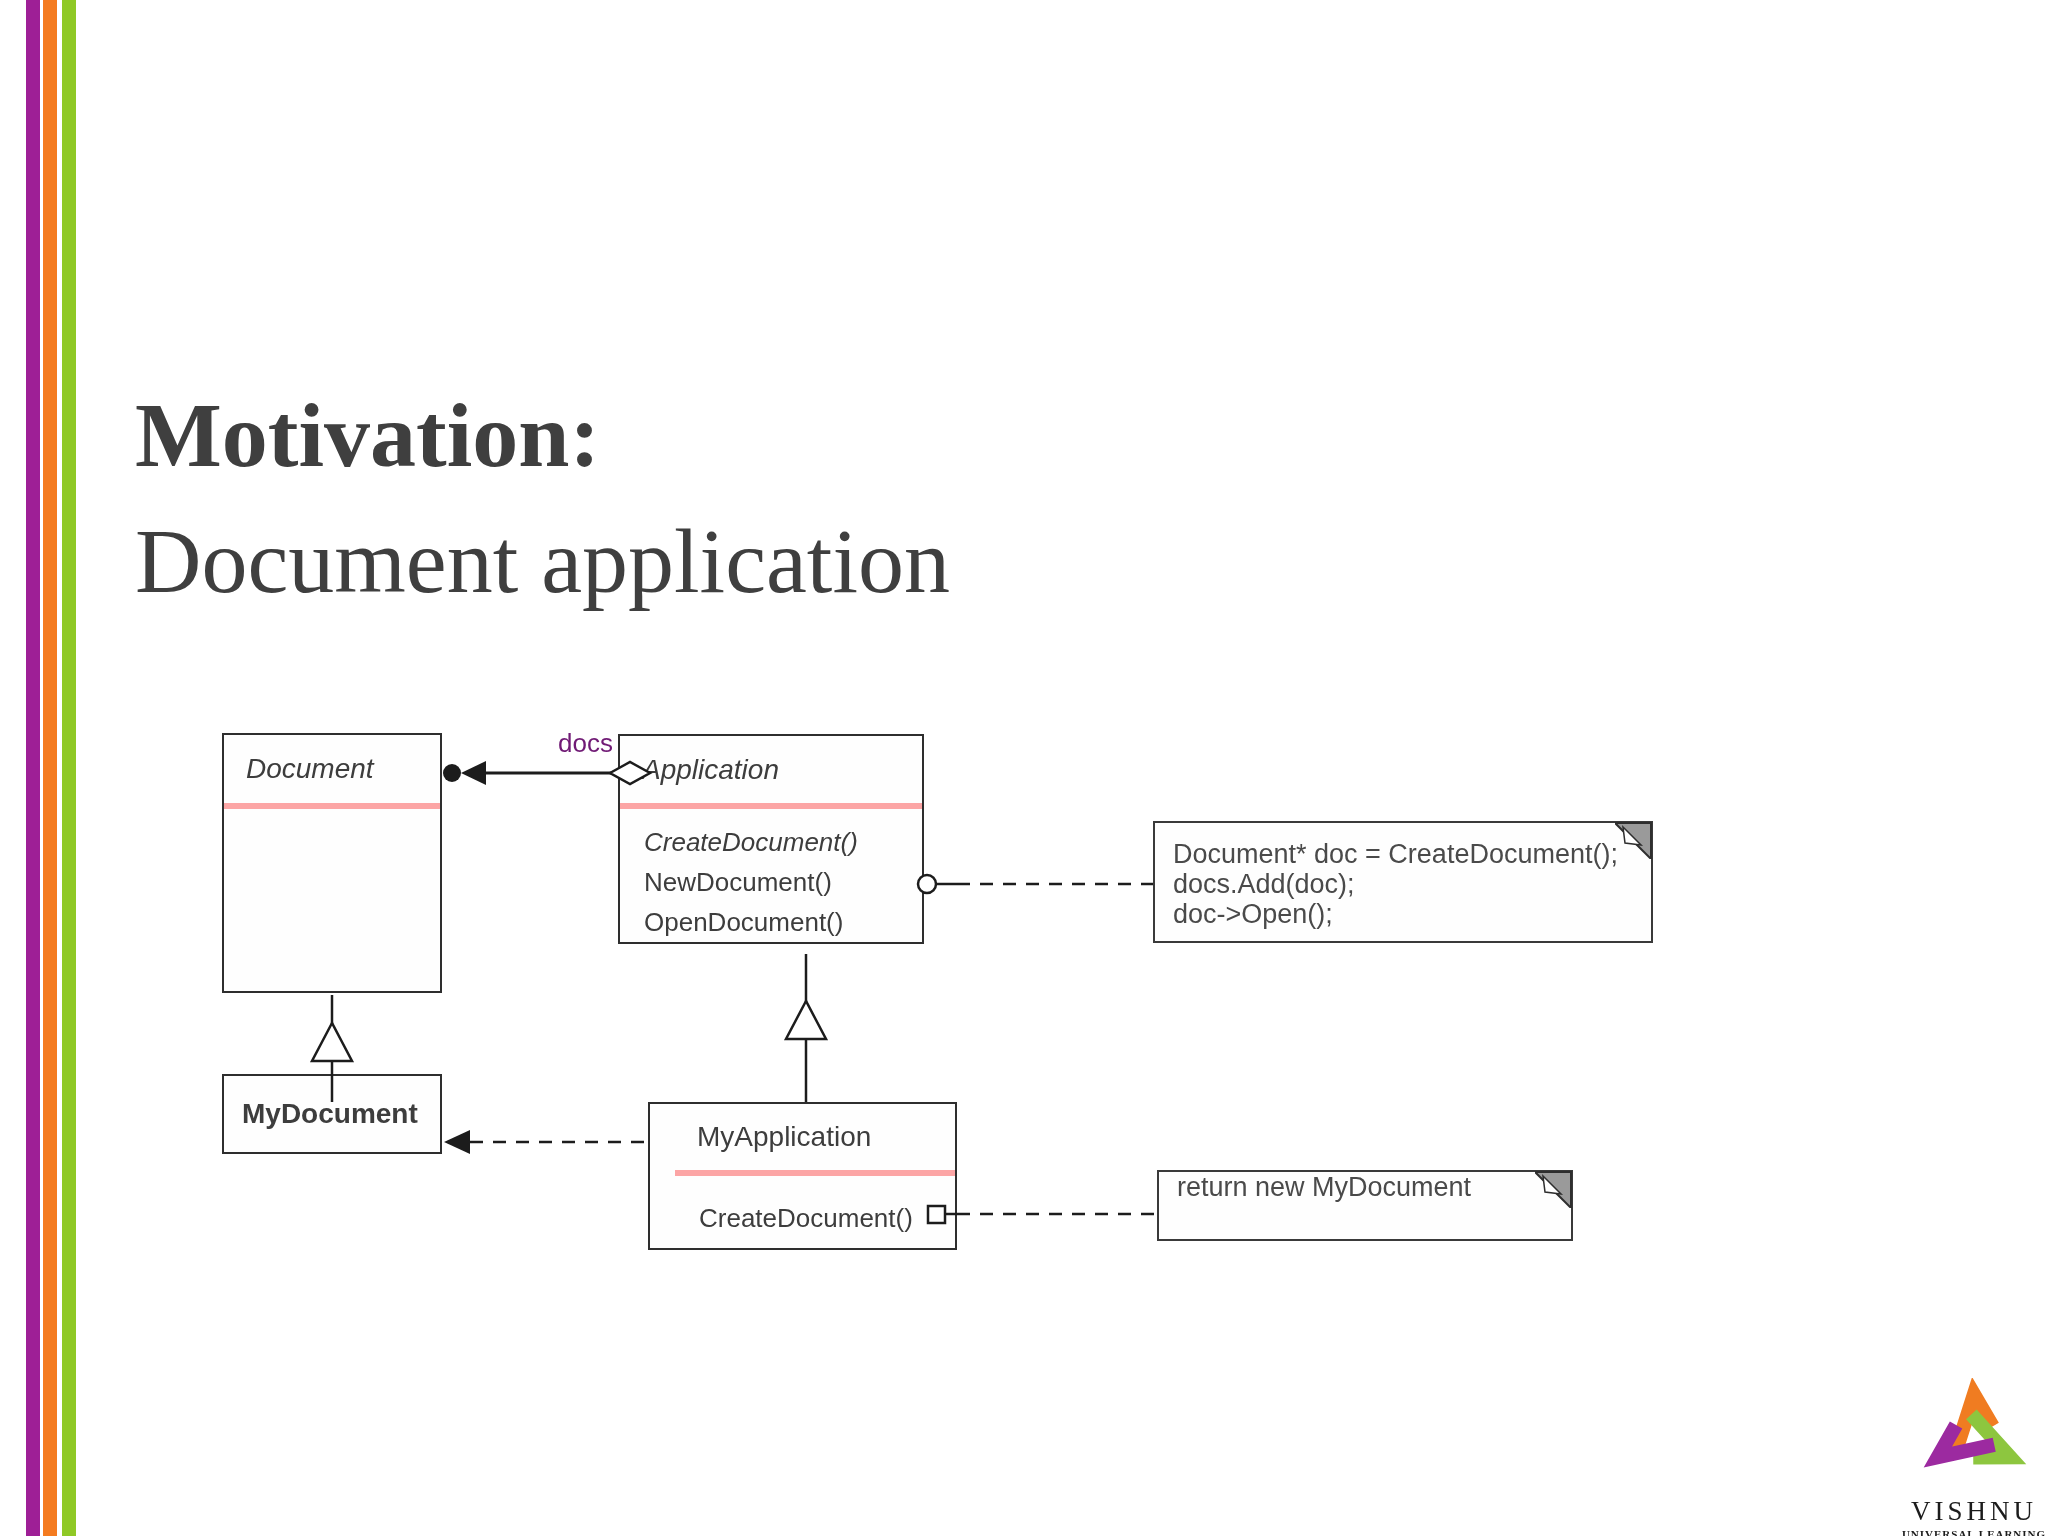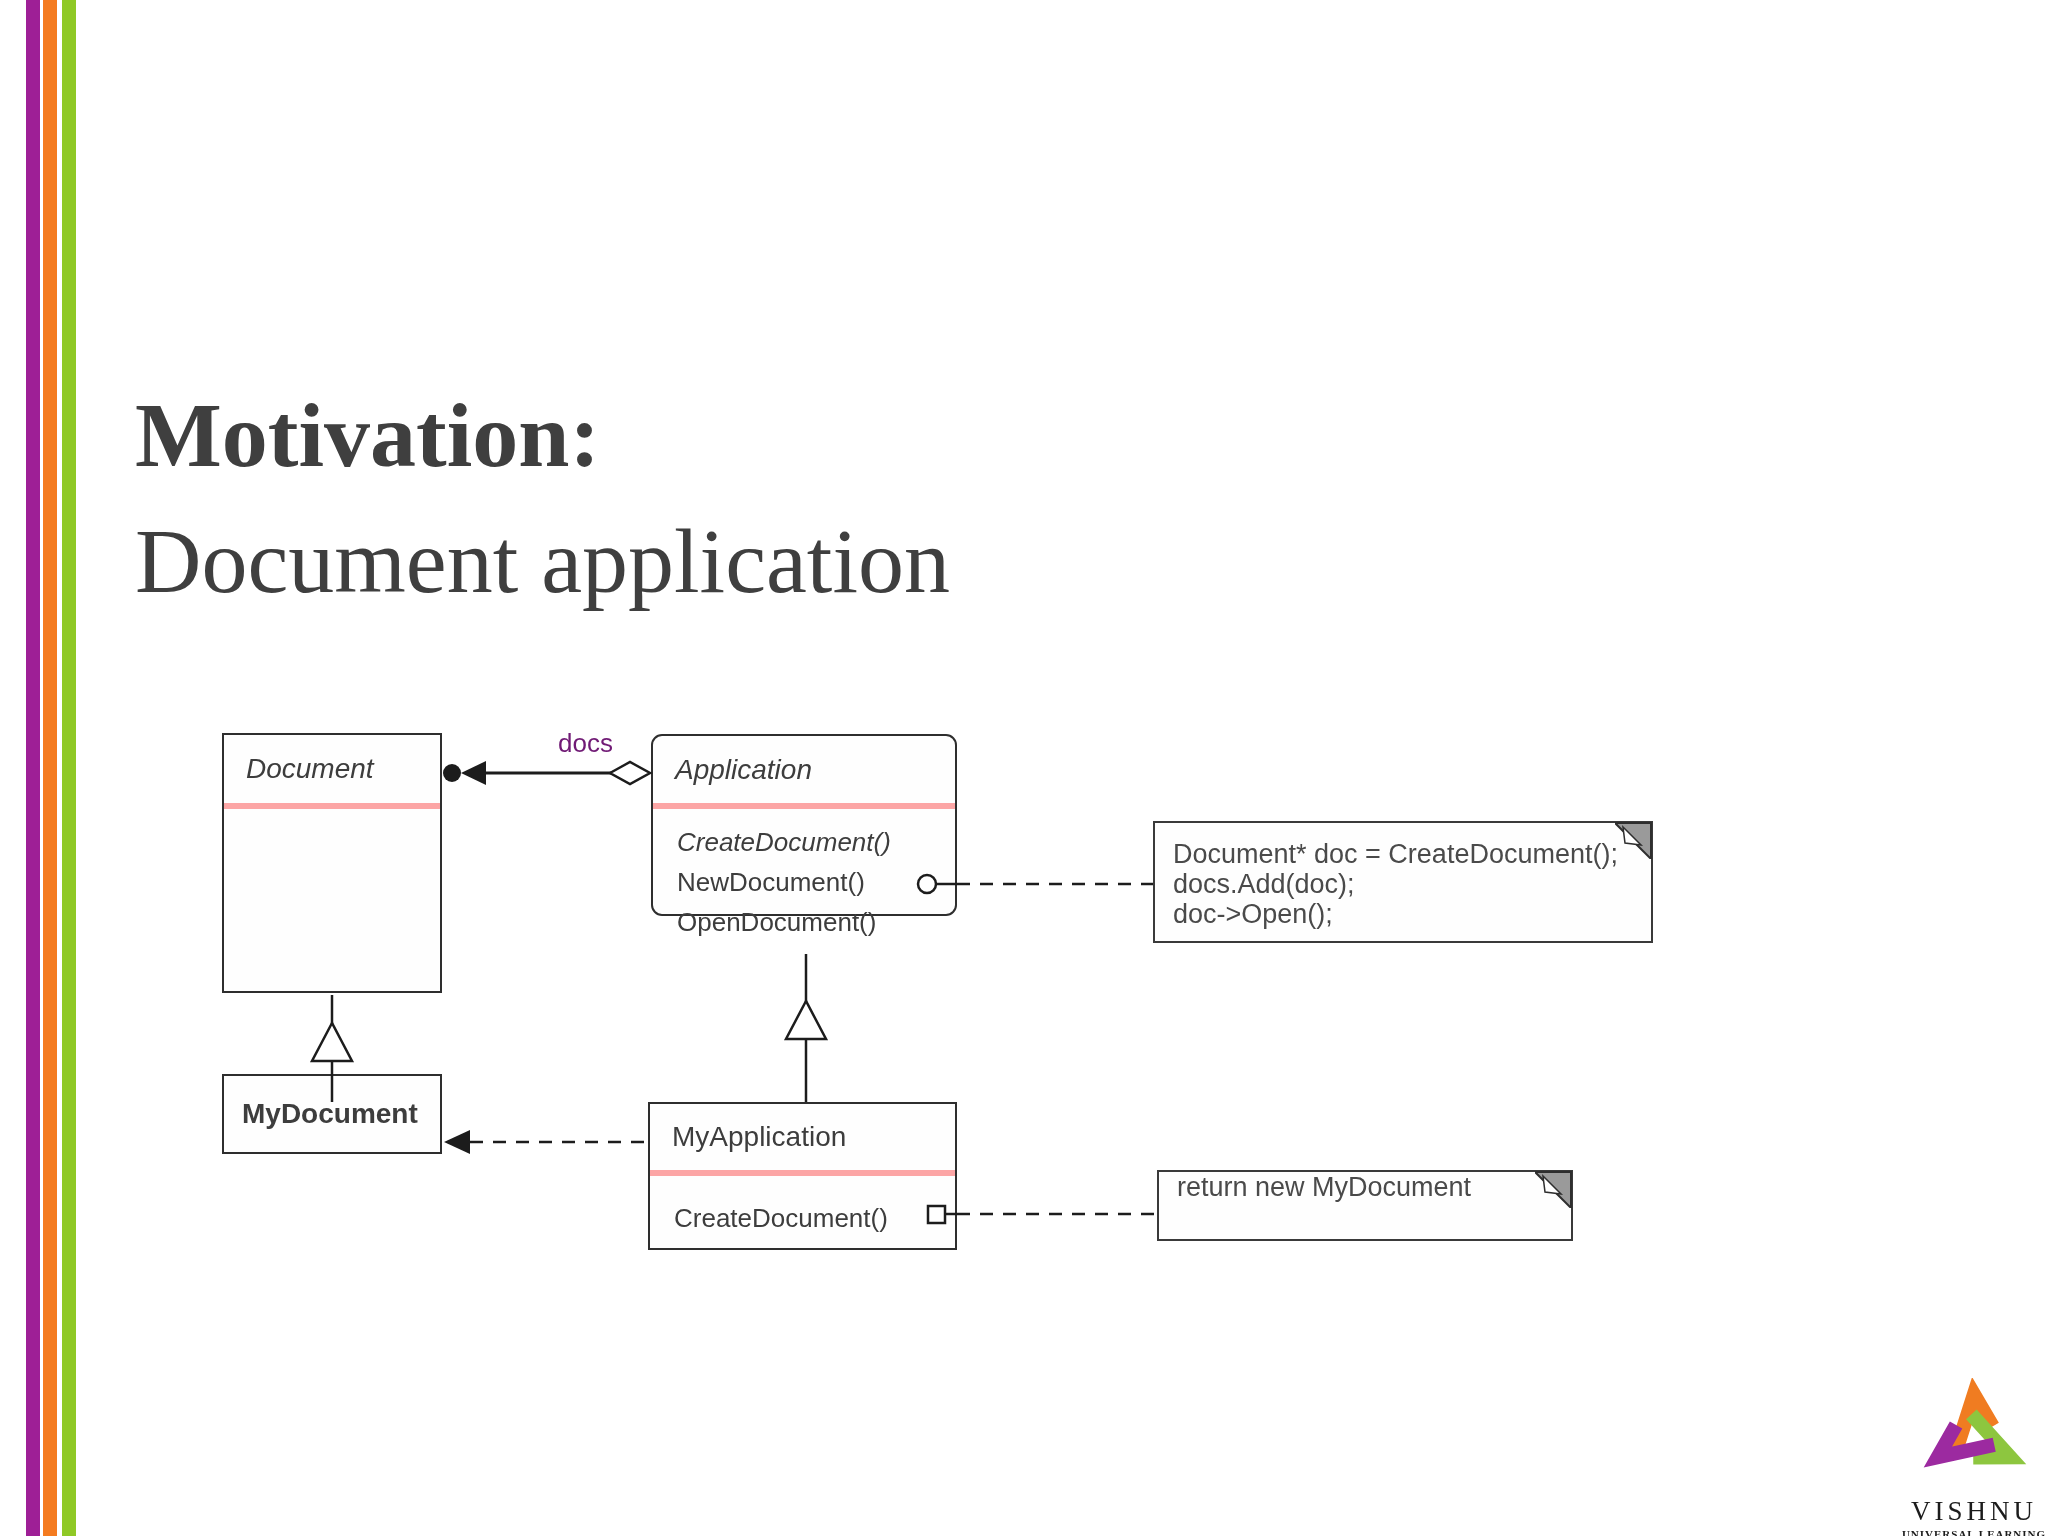--- a/index.html
+++ b/index.html
@@ -22,24 +22,24 @@
   .cbox .hd{border-bottom:6px solid #fca5a5;display:flex;align-items:center;
             padding-left:22px;font-weight:normal;font-size:28px;}
   .cbox .hd.it{font-style:italic;}
   .cbox .methods{padding:13px 0 0 24px;font-size:26px;line-height:40px;}
   .method.italic{font-style:italic;}
   .cbox.single{display:flex;align-items:center;padding-left:18px;font-weight:bold;font-size:28px;}
 
   #doc-box{left:222px;top:733px;width:220px;height:260px;}
   #doc-box .hd{height:68px;}
   #doc-box .methods{line-height:39px;padding-top:14px;}
-  #app-box{left:651px;top:734px;width:306px;height:182px;border-radius:11px;}
+  #app-box{left:618px;top:734px;width:306px;height:210px;}
   #app-box .hd{height:67px;}
   #mydoc-box{left:222px;top:1074px;width:220px;height:80px;}
-  #myapp-box{left:648px;top:1102px;width:309px;height:148px;}
+  #myapp-box{left:648px;top:1102px;width:309px;height:148px;padding-left:25px;}
   #myapp-box .hd{height:66px;font-style:normal;}
   #myapp-box .methods{padding-top:22px;}
 
   .assoc-label{position:absolute;left:558px;top:728px;font-size:26px;color:#701a75;}
 
   
   .note{position:absolute;background:#fefefe;border:2px solid #3a3a3a;box-sizing:border-box;
         color:#4a4a4a;font-size:27px;line-height:30px;}
   #note1{left:1153px;top:821px;width:500px;height:122px;padding:16px 0 0 18px;}
   #note2{left:1157px;top:1170px;width:416px;height:71px;display:flex;align-items:flex-start;padding-left:18px;}

